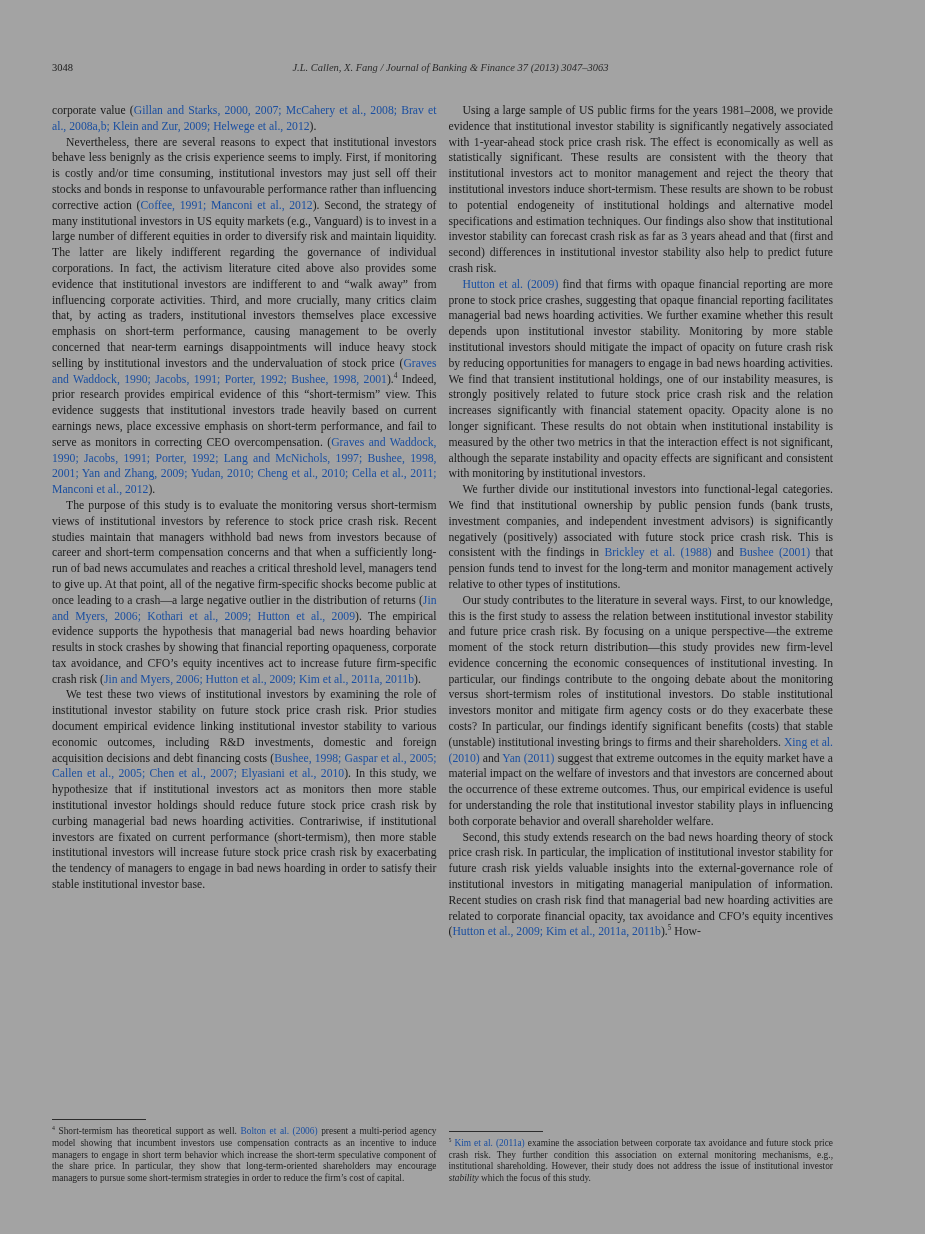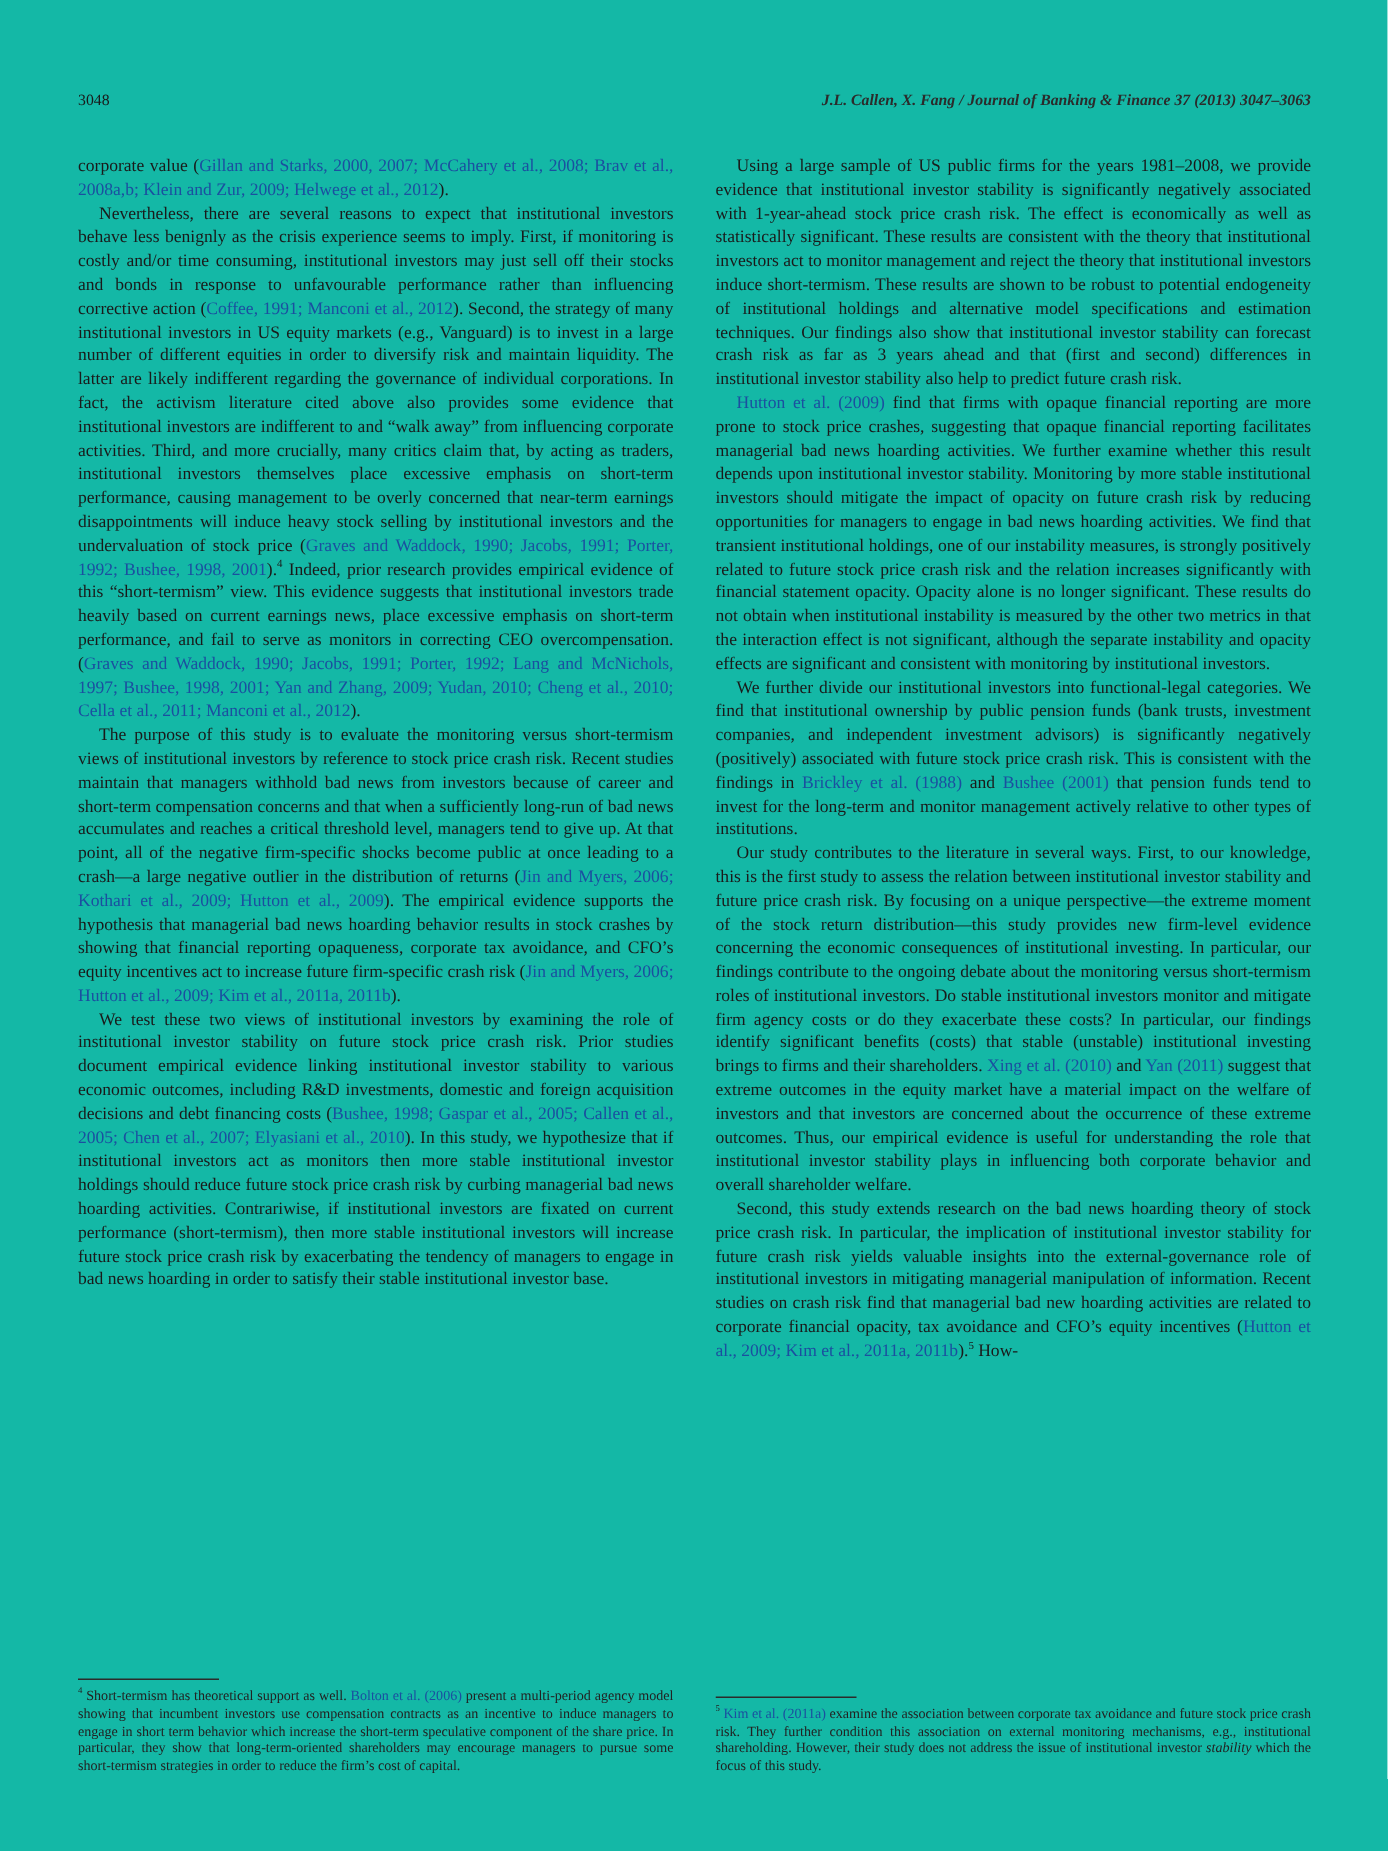--- a/index.html
+++ b/index.html
@@ -4,50 +4,49 @@
 <style>
   html, body {
     margin: 0;
     padding: 0;
     background: #ffffff;
   }
   .page {
     width: 925px;
     height: 1234px;
     box-sizing: border-box;
-    background: #14b8a6;
-    padding: 62px 51px 40px 52px;
+    background: #a3a3a3;
+    padding: 62px 76px 40px 52px;
     font-family: "Liberation Serif", "DejaVu Serif", serif;
     color: #1a1a1a;
     overflow: hidden;
   }
   .pagehead {
     position: relative;
     height: 15px;
     margin-bottom: 26px;
     font-size: 10.5px;
   }
   .pagenum {
     position: absolute;
     left: 0;
     top: 0;
   }
   .jref {
     position: absolute;
     left: 0;
     right: 0;
     top: 0;
-    text-align: right;
+    text-align: center;
     font-style: italic;
     color: #2b2b2b;
-    font-weight: bold;
   }
   .columns {
     display: flex;
-    gap: 28px;
+    gap: 12px;
   }
   .col {
     width: calc((100% - 28px) / 2);
     display: flex;
     flex-direction: column;
     height: 1082px;
     overflow: hidden;
   }
   .para {
     margin: 0;

